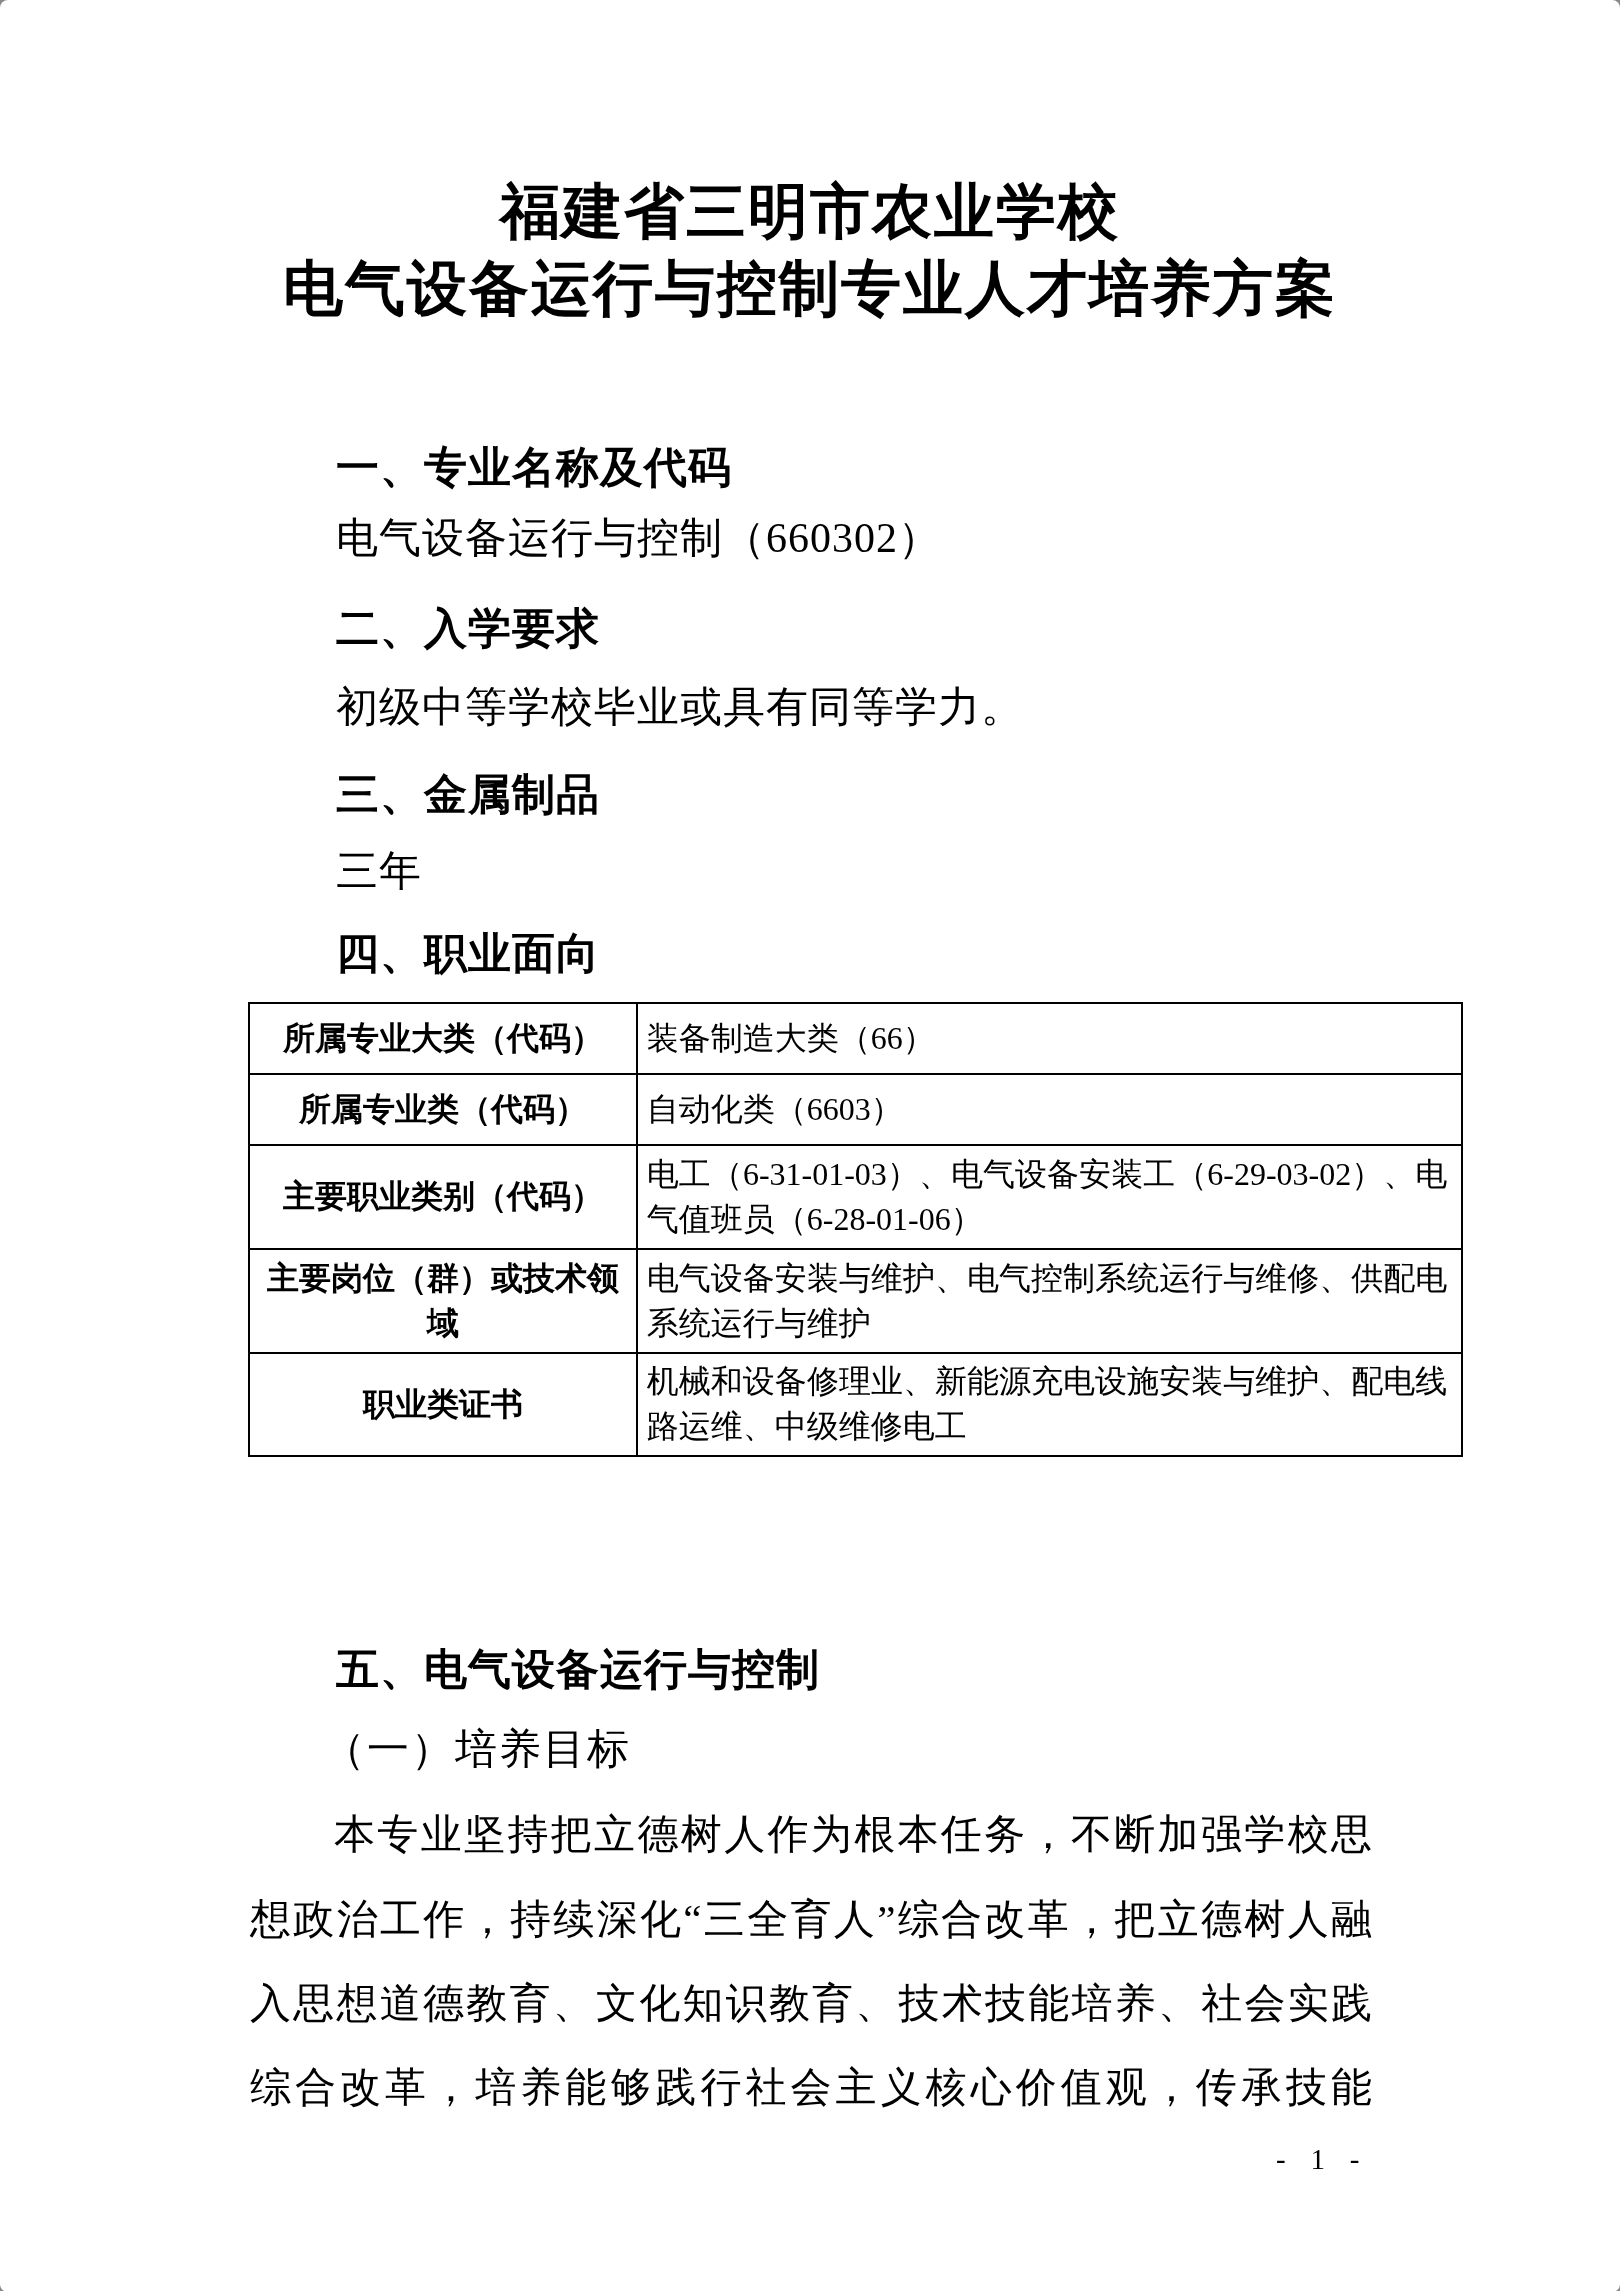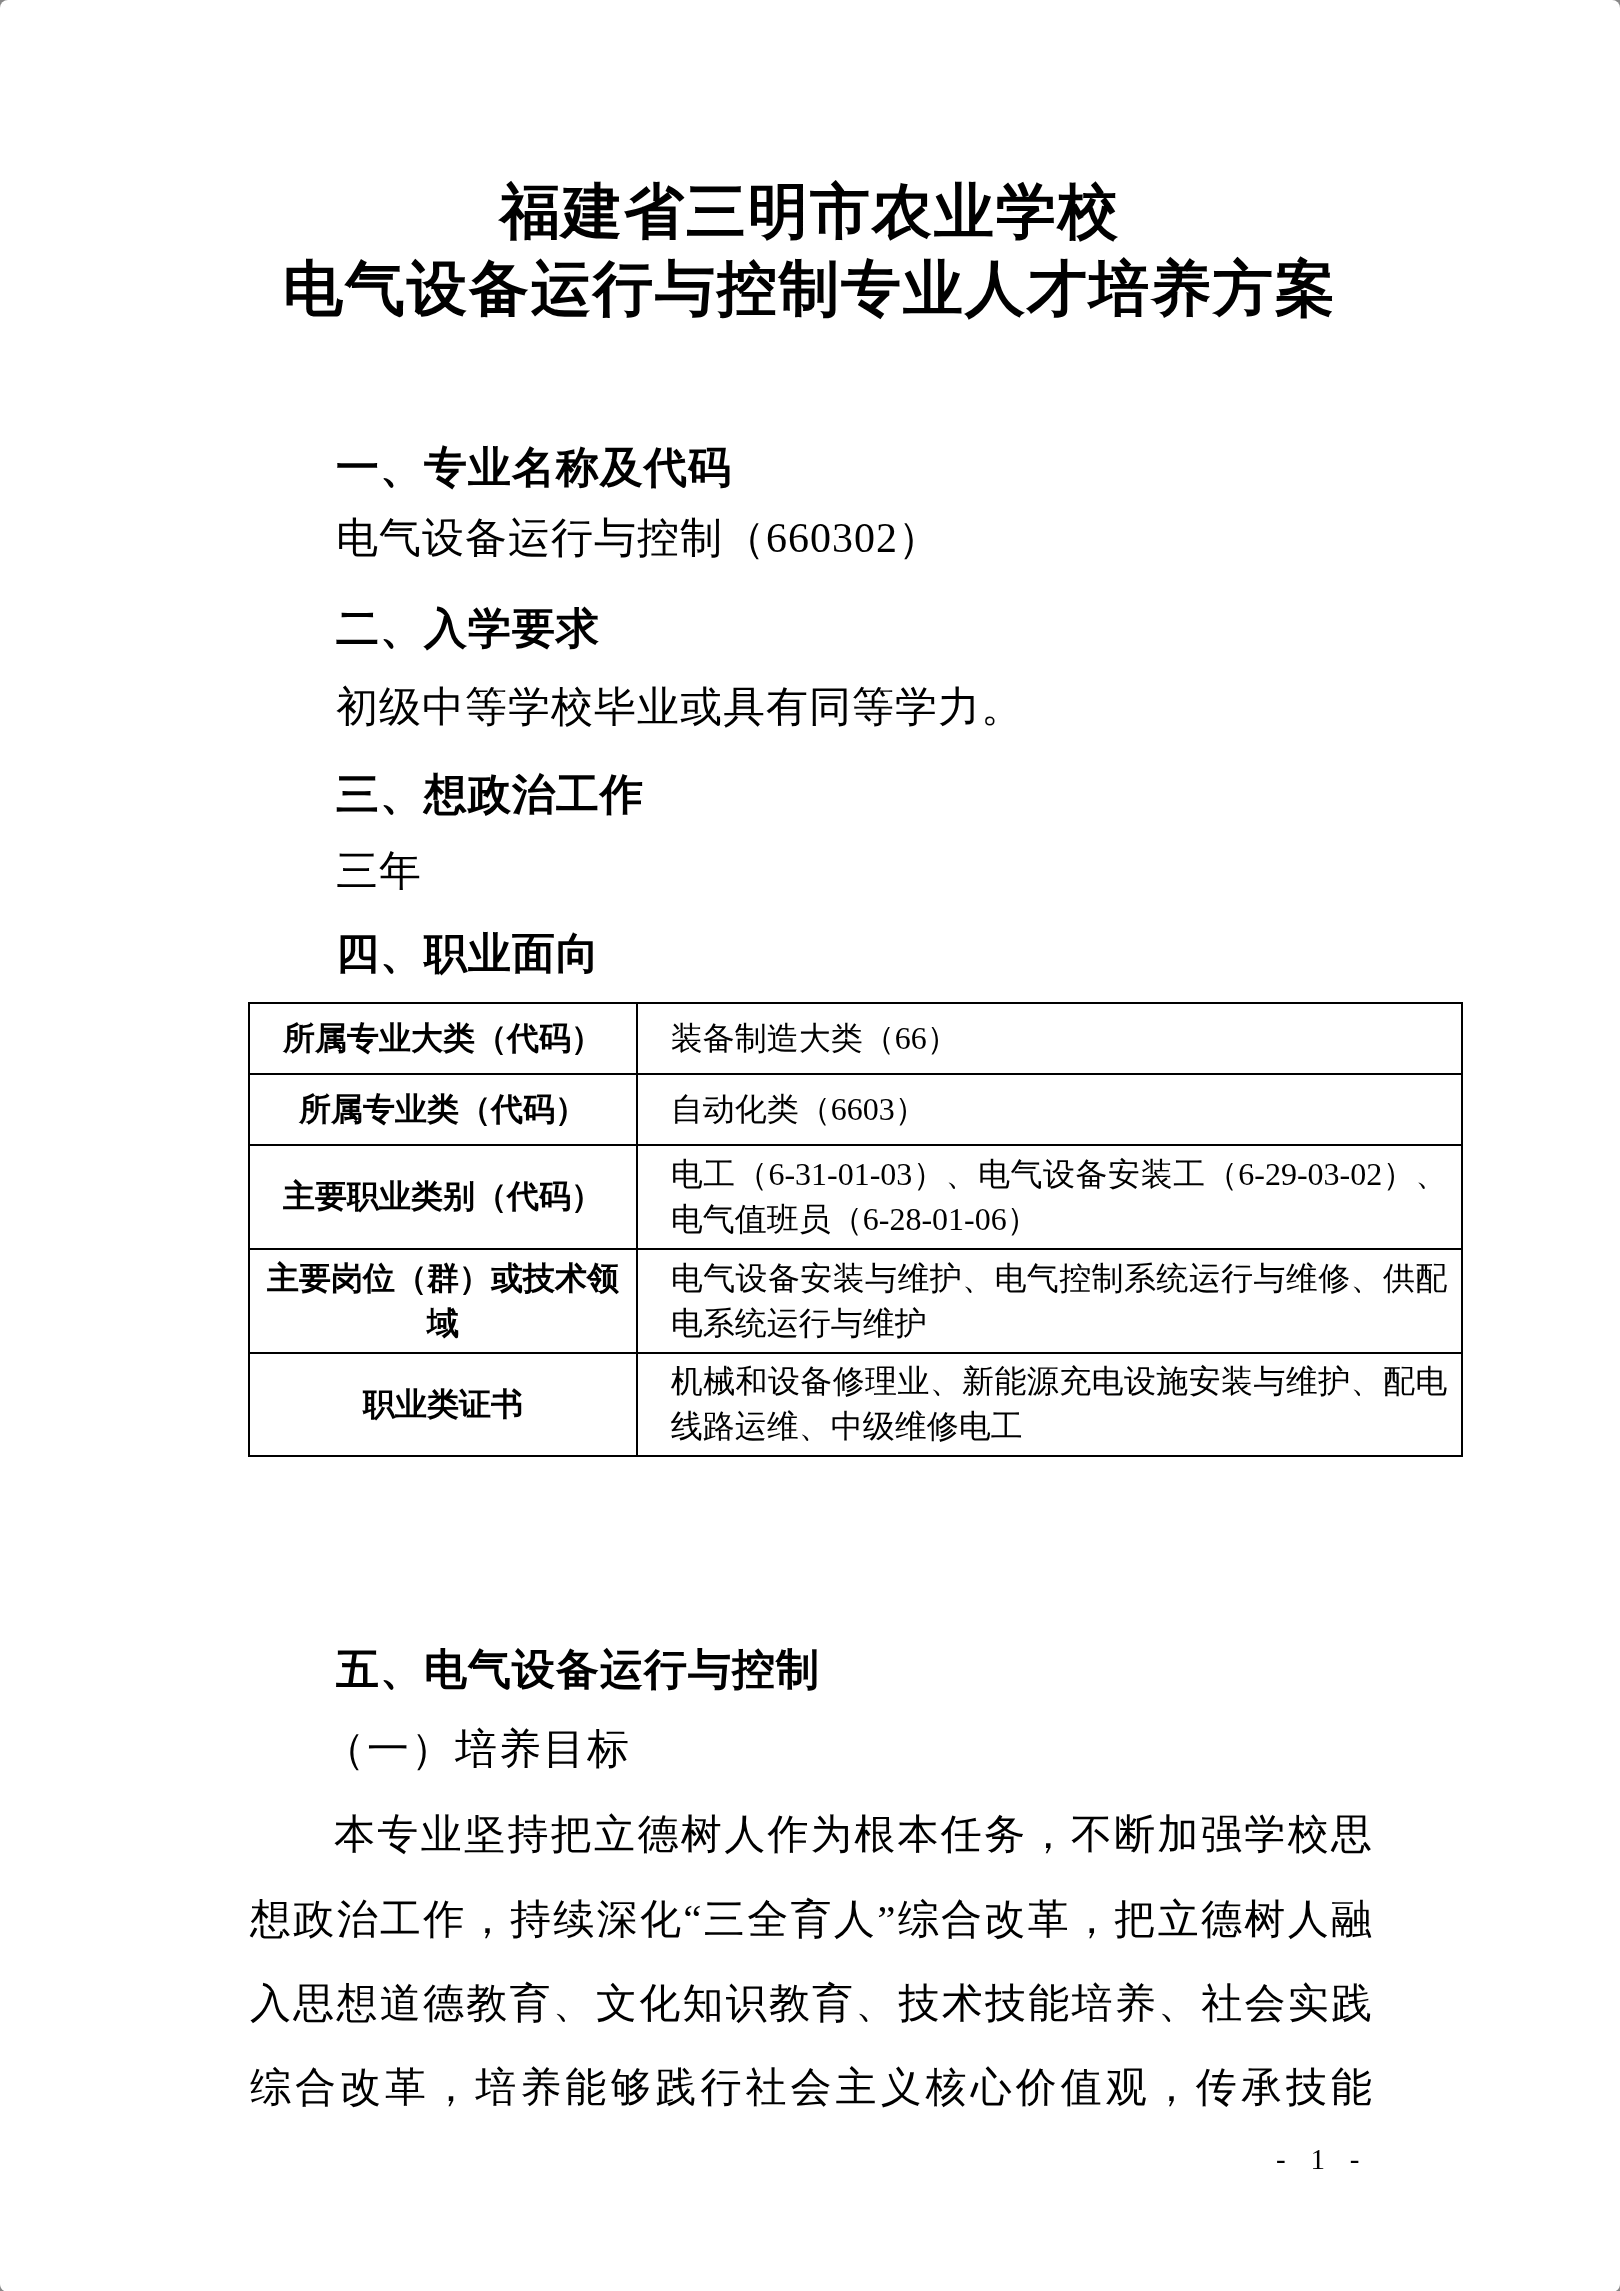--- a/index.html
+++ b/index.html
@@ -77,21 +77,21 @@
   table.occ td.lab {
     width: 378px;
     text-align: center;
     font-family: "Liberation Sans", sans-serif;
     font-weight: bold;
     padding: 5.9px 3.9px;
   }
   table.occ td.val {
     font-family: "Liberation Serif", serif;
     text-align: justify;
-    padding-left: 33px;
+    padding-left: 9px;
     padding-right: 13.7px;
   }
   tr.r-short { height: 71px; }
   tr.r-tall  { height: 88px; }
   
   .pline {
     position: absolute;
     left: 250px;
     width: 1122px;
     font-family: "Liberation Serif", serif;
@@ -121,21 +121,21 @@
     <div>福建省三明市农业学校</div>
     <div>电气设备运行与控制专业人才培养方案</div>
   </div>
 
   <div class="h" style="top:443px">一、专业名称及代码</div>
   <div class="b" style="top:514px">电气设备运行与控制（660302）</div>
 
   <div class="h" style="top:604px">二、入学要求</div>
   <div class="b" style="top:683px">初级中等学校毕业或具有同等学力。</div>
 
-  <div class="h" style="top:770px">三、想政治工作</div>
+  <div class="h" style="top:770px">三、金属制品</div>
   <div class="b" style="top:847px">三年</div>
 
   <div class="h" style="top:929px">四、职业面向</div>
 
   <table class="occ">
     <tbody>
         <tr class="r-short">
       <td class="lab">所属专业大类（代码）</td>
       <td class="val">装备制造大类（66）</td>
     </tr>

